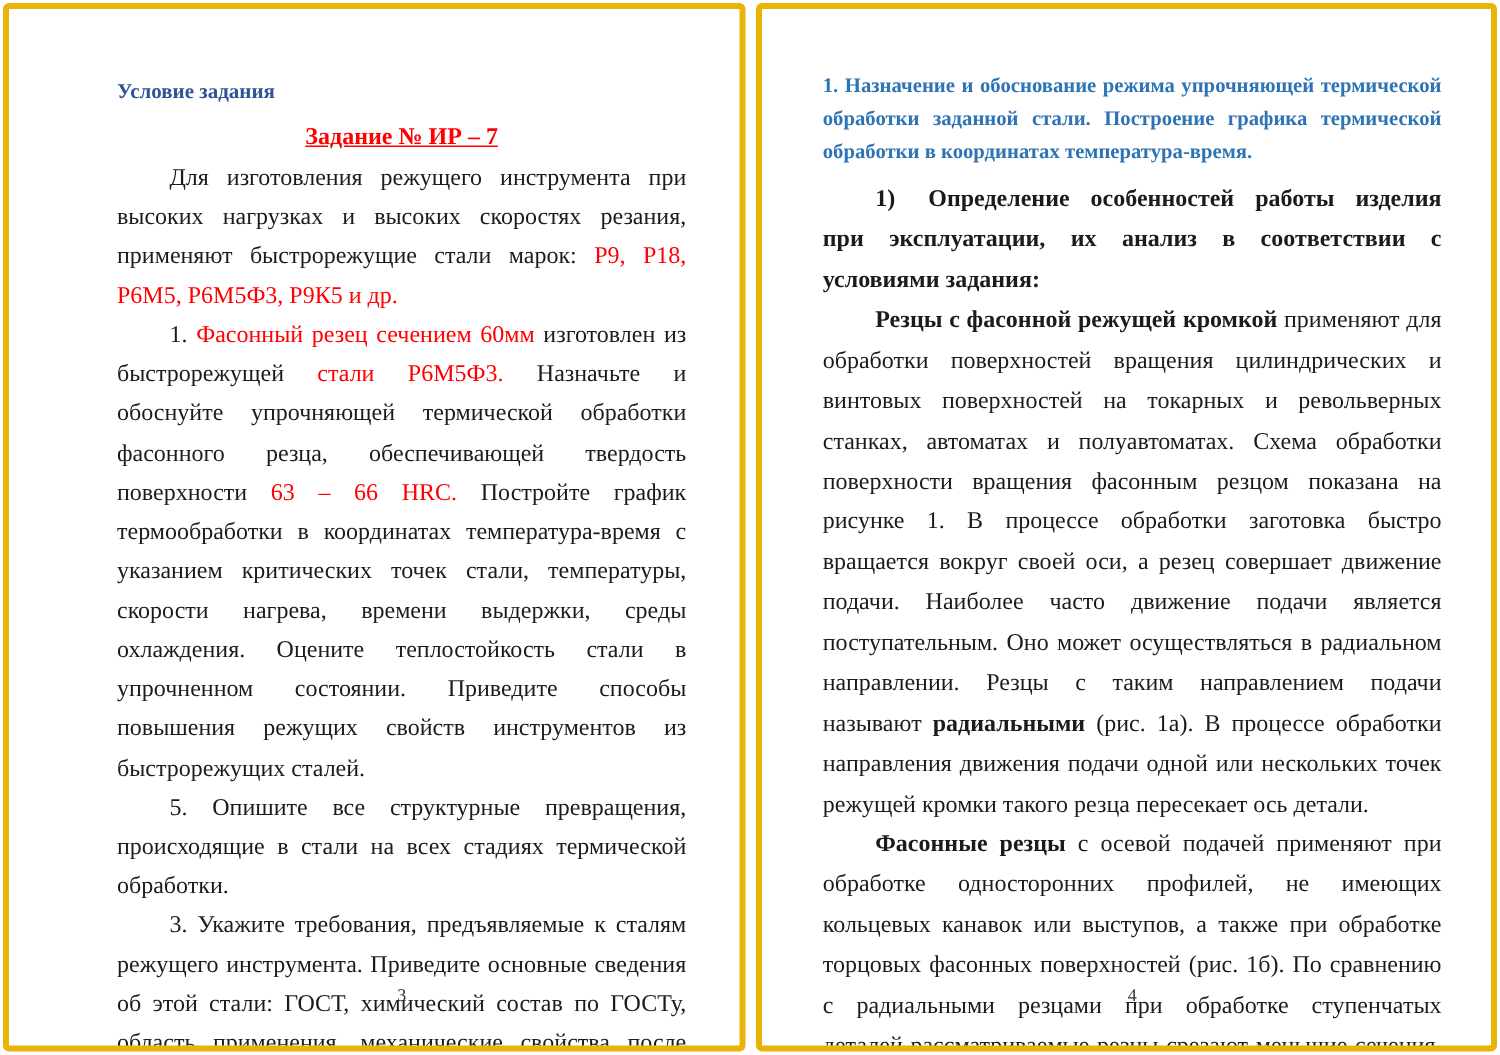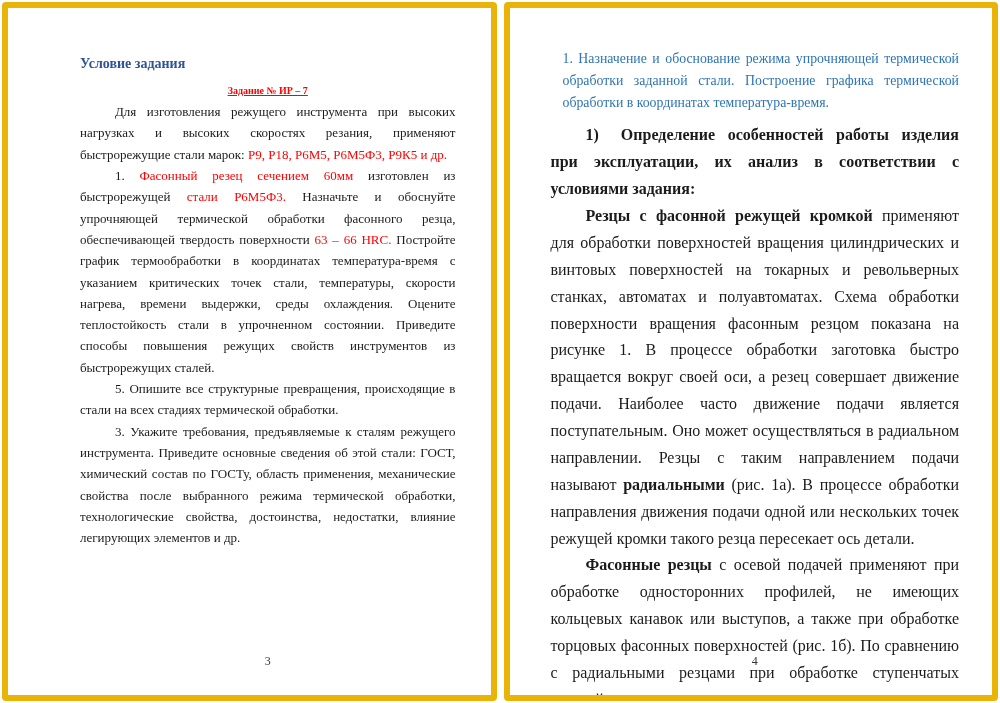--- a/index.html
+++ b/index.html
@@ -9,47 +9,47 @@
     background: #ffffff;
     font-family: "Liberation Serif", serif;
     color: #1b1b1b;
     overflow: hidden;
   }
   .spread { display: flex; gap: 7px; padding: 2px; }
   .page {
     position: relative;
     width: 495px; height: 699px;
     background: #ffffff;
-    border: 6px solid #eab308;
+    border: 4px solid #eab308;
     border-radius: 4px;
     overflow: hidden;
   }
   .content-left  { padding: 48px 35px 0 72px; }
   .content-right { padding: 40px 33px 0 41px; }
 
   .doc-title {
     color: #2f5496; font-weight: bold; font-size: 14px;
     margin: 0 0 13px 0;
   }
   .subtitle {
-    color: #ff0000; font-weight: bold; font-size: 10px;
+    color: #ff0000; font-weight: bold; font-size: 16px;
     text-decoration: underline; text-align: center;
     margin: 0 0 5px 0;
   }
   p.body {
-    margin: 0; font-size: 13px; line-height: 1.64;
+    margin: 0; font-size: 16px; line-height: 1.64;
     text-align: justify; text-indent: 35px;
   }
   .content-right p.body { font-size: 16px; line-height: 1.68; }
   .red { color: #ff0000; }
   .bold { font-weight: bold; margin-top: 12px; }
 
   .heading-blue {
-    color: #2e74b5; font-weight: normal; font-size: 13.8px;
-    line-height: 1.58; text-align: justify; margin: 0 0 9px 12px;
+    color: #2e74b5; font-weight: bold; font-size: 13.8px;
+    line-height: 1.58; text-align: justify; margin: 0 0 9px 0;
   }
   .list-item { font-weight: bold; }
   .list-item .num { margin-right: 22px; }
 
   .figure {
     position: relative; width: 100%; height: 112px; margin-top: 5px;
   }
   .figure svg { width: 100%; height: 100%; display: block; }
   .fig-label {
     position: absolute; bottom: 0; font-size: 12px; font-style: italic; color: #222;

